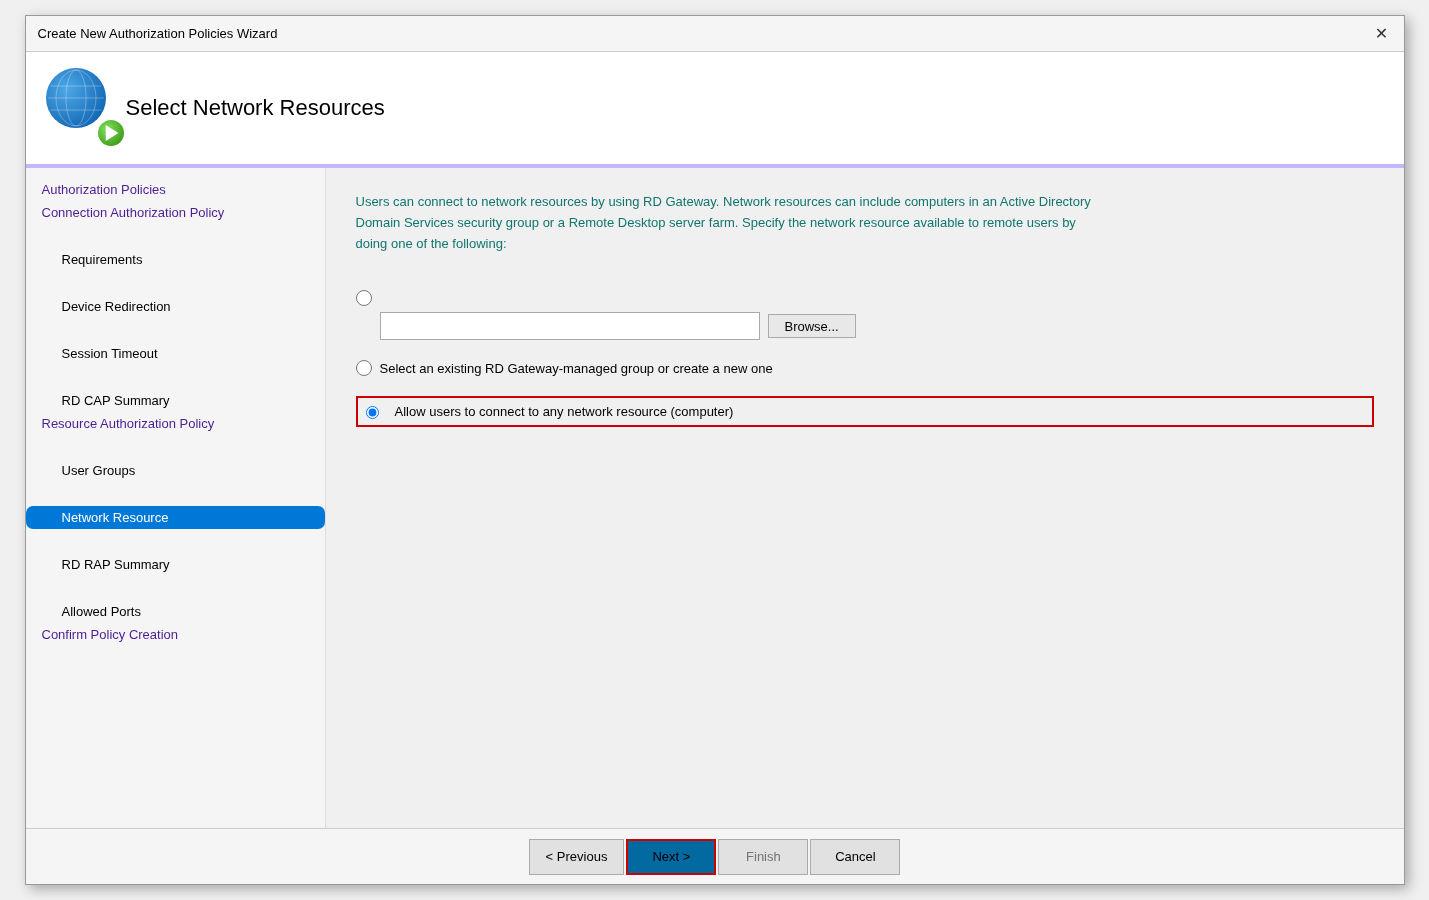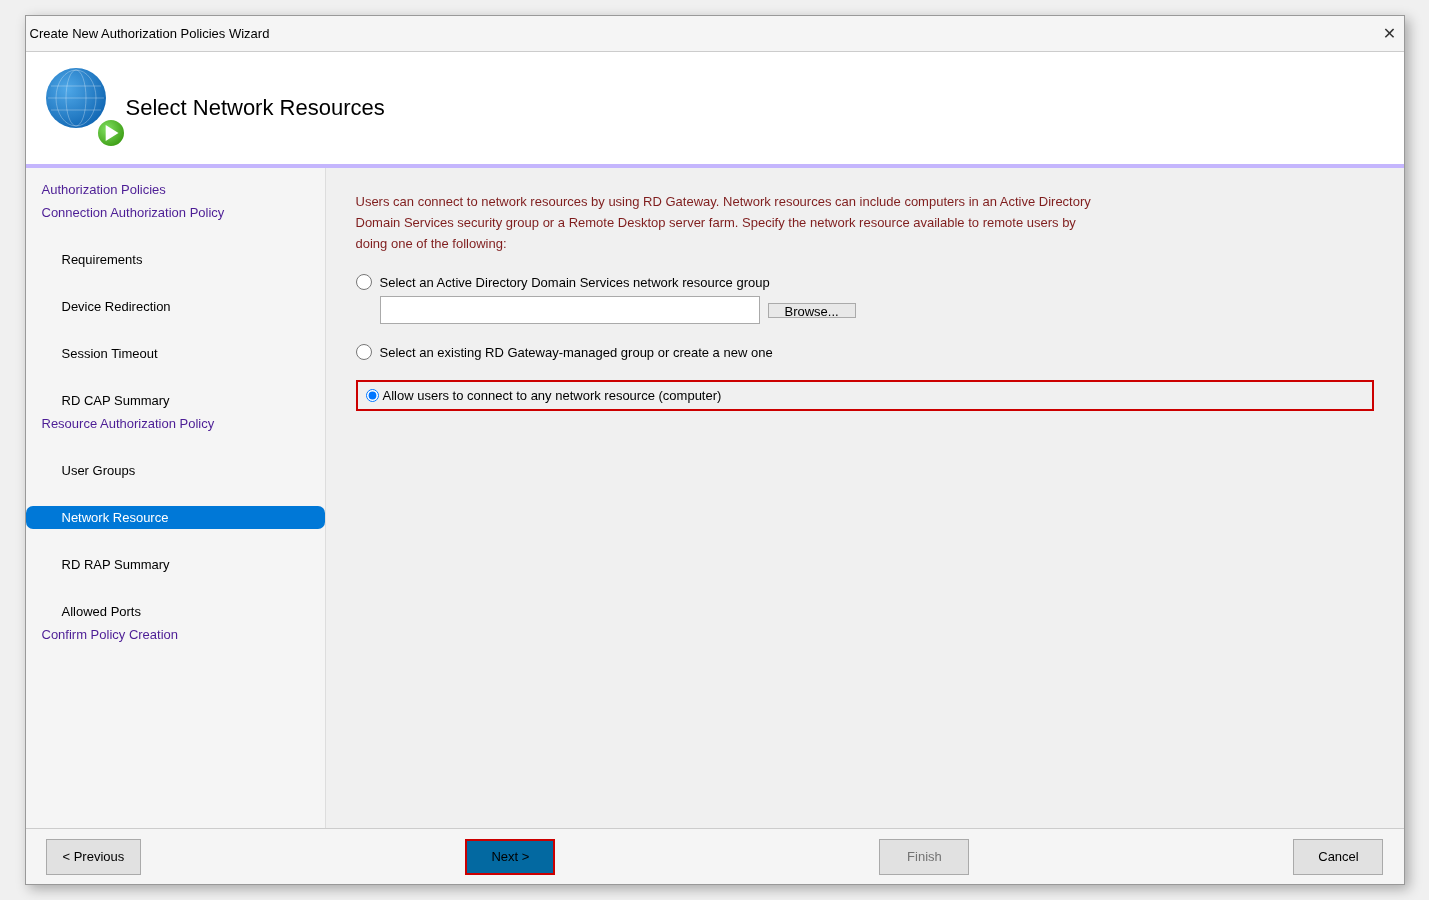--- a/index.html
+++ b/index.html
@@ -17,21 +17,21 @@
       height: 870px;
       background: #ffffff;
       border: 1px solid #999;
       box-shadow: 4px 4px 12px rgba(0,0,0,0.3);
       display: flex;
       flex-direction: column;
     }
     .title-bar {
       background: #f5f5f5;
       border-bottom: 1px solid #ccc;
-      padding: 8px 4px;
+      padding: 8px 12px;
       display: flex;
       align-items: center;
       justify-content: space-between;
       height: 36px;
     }
     .title-bar-text {
       font-size: 13px;
       color: #000;
     }
     .close-btn {
@@ -89,23 +89,23 @@
       border-radius: 7px;
     }
     .main-content {
       flex: 1;
       background: #f0f0f0;
       padding: 24px 30px;
       overflow-y: auto;
     }
     .description-text {
       font-size: 13px;
-      color: #7f1d1d;
+      color: #0f766e;
       line-height: 1.6;
-      margin-bottom: 20px;
+      margin-bottom: 36px;
       max-width: 750px;
     }
     .radio-group {
       display: flex;
       flex-direction: column;
       gap: 20px;
     }
     .radio-option {
       display: flex;
       flex-direction: column;
@@ -135,42 +135,42 @@
     }
     .text-input {
       width: 380px;
       height: 28px;
       border: 1px solid #aaa;
       background: #fff;
       padding: 2px 6px;
       font-size: 13px;
     }
     .browse-btn {
-      height: 15px;
+      height: 24px;
       padding: 0 16px;
       background: #e8e8e8;
       border: 1px solid #aaa;
       font-size: 13px;
       cursor: pointer;
       color: #000;
     }
     .highlighted-option {
       border: 2px solid #cc0000;
       padding: 6px 8px;
       display: inline-flex;
-      align-items: center;
-      gap: 4px;
+      align-items: flex-end;
+      gap: 16px;
       background: #f0f0f0;
     }
     .footer {
       border-top: 1px solid #ccc;
       background: #f5f5f5;
       padding: 10px 20px;
       display: flex;
-      justify-content: space-between;
+      justify-content: center;
       align-items: center;
       gap: 2px;
       height: 56px;
     }
     .footer-btn {
       height: 36px;
       min-width: 90px;
       padding: 0 16px;
       font-size: 13px;
       cursor: pointer;
@@ -275,21 +275,20 @@
       </div>
 
     <div class="main-content">
       <p class="description-text">Users can connect to network resources by using RD Gateway. Network resources can include computers in an Active Directory Domain Services security group or a Remote Desktop server farm. Specify the network resource available to remote users by doing one of the following:</p>
 
       <div class="radio-group">
 
         <div class="radio-option">
           <div class="radio-row">
             <input type="radio" name="network-resource" id="ad-group" style="">
-            <label class="radio-label" for="ad-group">Select an Active Directory Domain Services network resource group</label>
           </div>
           <div class="input-row">
             <input type="text" class="text-input" value="" style="">
             <button class="browse-btn">Browse...</button>
           </div>
         </div>
 
         <div class="radio-option">
           <div class="radio-row">
             <input type="radio" name="network-resource" id="rd-gateway-group" style="">

